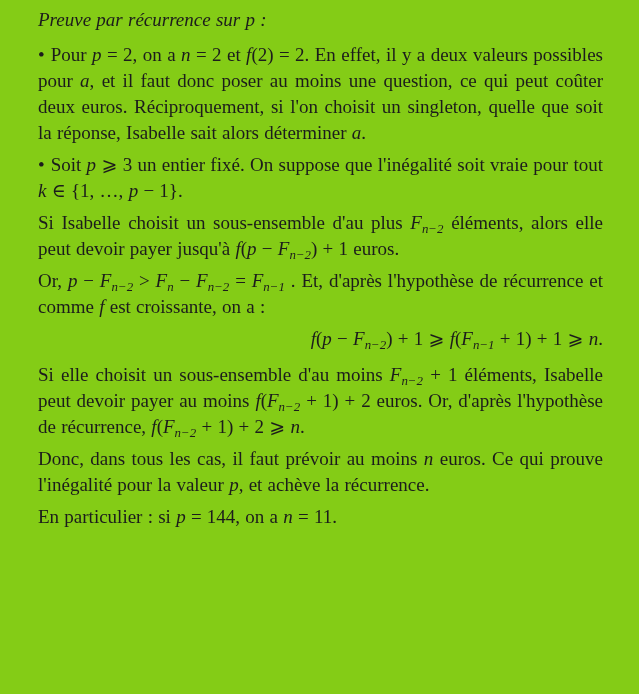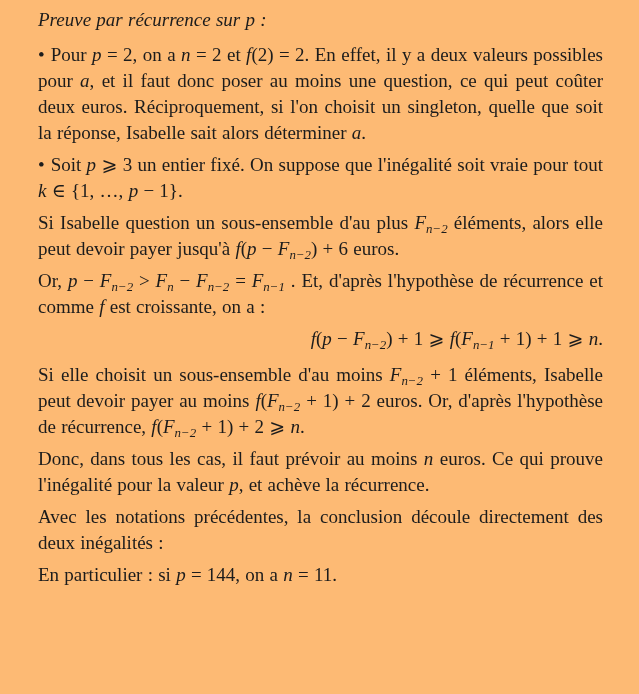--- a/index.html
+++ b/index.html
@@ -5,21 +5,21 @@
   html, body {
     margin: 0;
     padding: 0;
     background: #ffffff;
   }
   .page {
     position: relative;
     width: 639px;
     height: 694px;
     box-sizing: border-box;
-    background: #fdba74;
+    background: #84cc16;
     color: #1c1c1c;
     font-family: "Liberation Serif", "DejaVu Serif", serif;
     font-size: 19px;
     line-height: 26px;
     padding: 7px 36px 0 38px;
     overflow: hidden;
   }
   .block {
     margin: 0 0 6px 0;
     text-align: justify;
@@ -50,21 +50,20 @@
   }
 </style>
 </head>
 <body>
 
 <div class="page">
   <div>
       <p class="block title"><span class="it">Preuve par récurrence sur </span><span class="it">p</span><span class="it"> :</span></p>
       <p class="block paragraph"><span class="bullet-glyph">•</span><span>Pour </span><span class="it">p</span><span> = 2, on a </span><span class="it">n</span><span> = 2 et </span><span class="it">f</span><span>(2) = 2.  En effet, il y a deux valeurs possibles pour </span><span class="it">a</span><span>, et il faut donc poser au moins une question, ce qui peut coûter deux euros. Réciproquement, si l'on choisit un singleton, quelle que soit la réponse, Isabelle sait alors déterminer </span><span class="it">a</span><span>.</span></p>
       <p class="block paragraph"><span class="bullet-glyph">•</span><span>Soit </span><span class="it">p</span><span> ⩾ 3 un entier fixé.  On suppose que l'inégalité soit vraie pour tout </span><span class="it">k</span><span> ∈ {1, …, </span><span class="it">p</span><span> − 1}.</span></p>
-      <p class="block paragraph"><span>Si Isabelle question un sous-ensemble d'au plus </span><span class="it">F</span><span class="it sub">n−2</span><span> éléments, alors elle peut devoir payer jusqu'à </span><span class="it">f</span><span>(</span><span class="it">p</span><span> − </span><span class="it">F</span><span class="it sub">n−2</span><span>) + 6 euros.</span></p>
+      <p class="block paragraph"><span>Si Isabelle choisit un sous-ensemble d'au plus </span><span class="it">F</span><span class="it sub">n−2</span><span> éléments, alors elle peut devoir payer jusqu'à </span><span class="it">f</span><span>(</span><span class="it">p</span><span> − </span><span class="it">F</span><span class="it sub">n−2</span><span>) + 1 euros.</span></p>
       <p class="block paragraph"><span>Or, </span><span class="it">p</span><span> − </span><span class="it">F</span><span class="it sub">n−2</span><span> &gt; </span><span class="it">F</span><span class="it sub">n</span><span> − </span><span class="it">F</span><span class="it sub">n−2</span><span> = </span><span class="it">F</span><span class="it sub">n−1</span><span> . Et, d'après l'hypothèse de récurrence et comme </span><span class="it">f</span><span> est croissante, on a&nbsp;:</span></p>
       <p class="block formula"><span class="it">f</span><span>(</span><span class="it">p</span><span> − </span><span class="it">F</span><span class="it sub">n−2</span><span>) + 1 ⩾ </span><span class="it">f</span><span>(</span><span class="it">F</span><span class="it sub">n−1</span><span> + 1) + 1 ⩾ </span><span class="it">n</span><span>.</span></p>
       <p class="block paragraph"><span>Si elle choisit un sous-ensemble d'au moins </span><span class="it">F</span><span class="it sub">n−2</span><span> + 1 éléments, Isabelle peut devoir payer au moins </span><span class="it">f</span><span>(</span><span class="it">F</span><span class="it sub">n−2</span><span> + 1) + 2 euros.  Or, d'après l'hypothèse de récurrence, </span><span class="it">f</span><span>(</span><span class="it">F</span><span class="it sub">n−2</span><span> + 1) + 2 ⩾ </span><span class="it">n</span><span>.</span></p>
       <p class="block paragraph"><span>Donc, dans tous les cas, il faut prévoir au moins </span><span class="it">n</span><span> euros.  Ce qui prouve l'inégalité pour la valeur </span><span class="it">p</span><span>, et achève la récurrence.</span></p>
-      <p class="block paragraph"><span>Avec les notations précédentes, la conclusion découle directement des deux inégalités&nbsp;:</span></p>
       <p class="block paragraph"><span>En particulier&nbsp;: si </span><span class="it">p</span><span> = 144, on a </span><span class="it">n</span><span> = 11.</span></p>
     </div>
 </div>
 
 </body></html>

